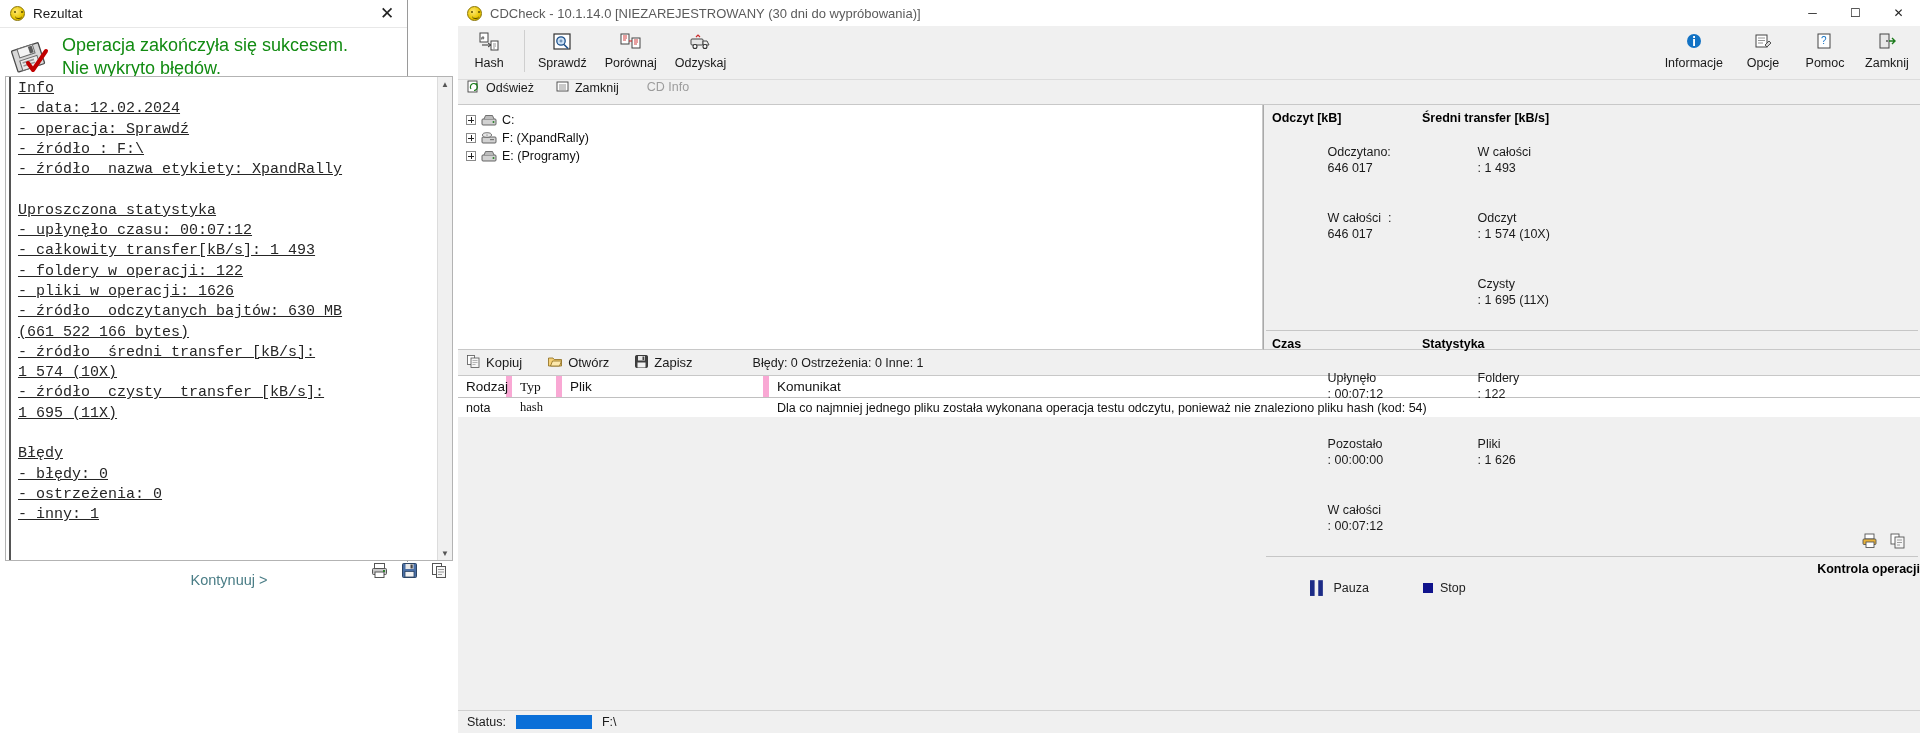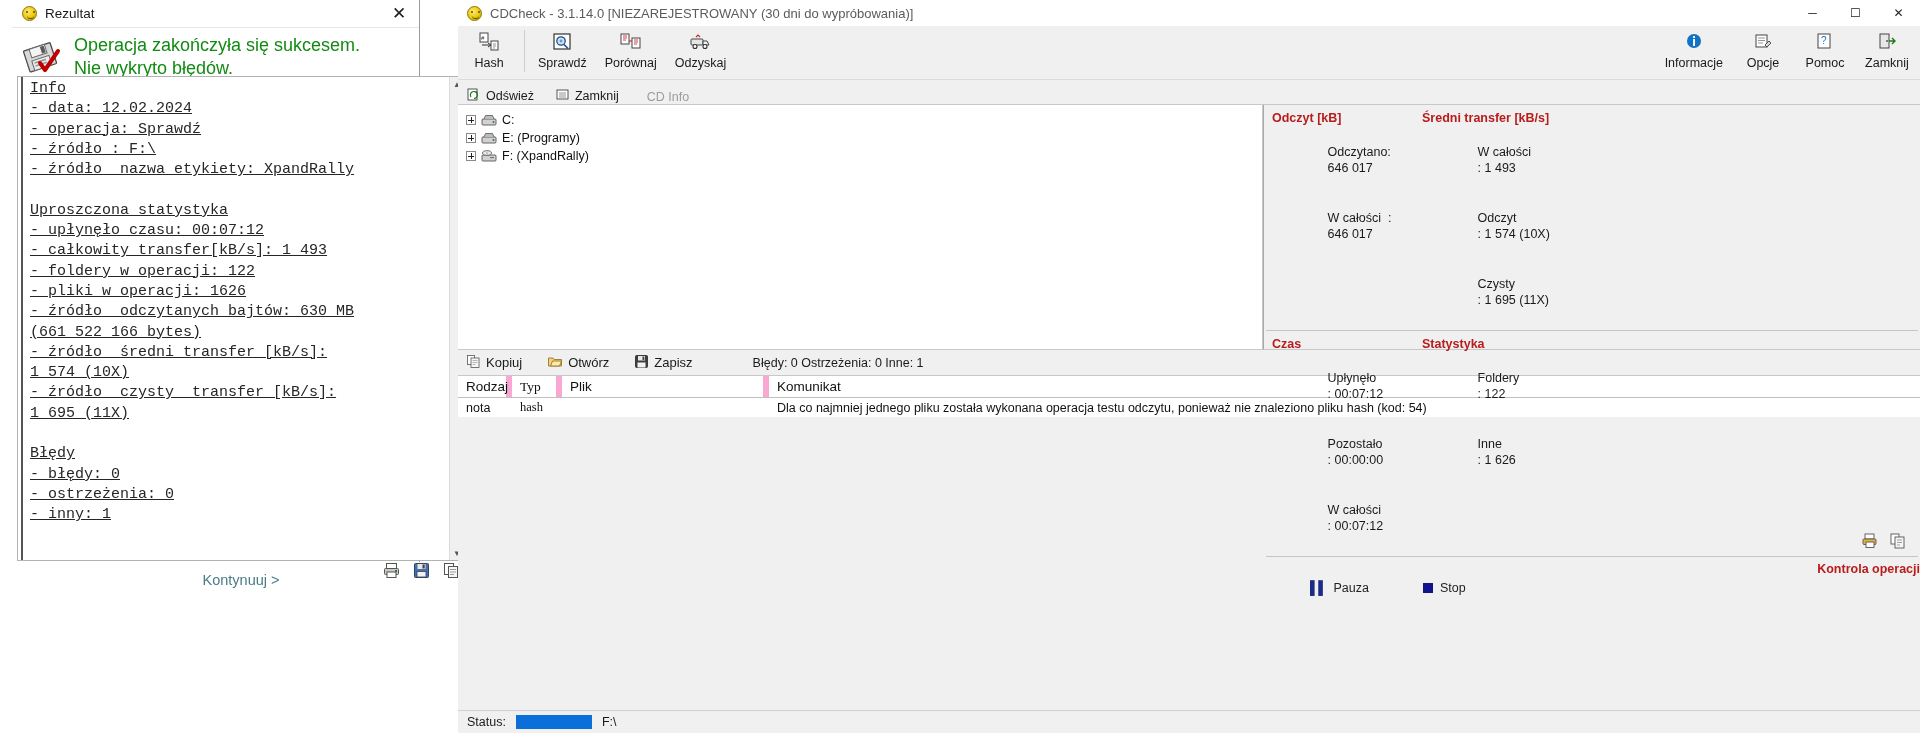--- a/index.html
+++ b/index.html
@@ -8,21 +8,21 @@
     overflow: hidden;
     background: #ffffff;
     font-family: "Liberation Sans", sans-serif;
     font-size: 13px;
     color: #000;
   }
   #root { position: relative; width: 1920px; height: 733px; }
 
   
   #left-window {
-    position: absolute; left: 12px; top: 0;
+    position: absolute; left: 0; top: 0;
     width: 408px; height: 733px;
     background: #ffffff;
     border-right: 1px solid #9a9a9a;
     box-sizing: border-box;
   }
   #left-titlebar {
     position: relative;
     height: 27px;
     background: #ffffff;
     display: flex; align-items: center;
@@ -153,21 +153,21 @@
     display: flex; flex-direction: column; align-items: center; justify-content: flex-start;
     padding: 5px 9px 0 9px; min-width: 44px;
   }
   .rb-icon { height: 22px; display: flex; align-items: center; justify-content: center; }
   .rb-label { font-size: 12.5px; margin-top: 3px; color: #1a1a1a; white-space: nowrap; }
   .rb-sep { width: 1px; height: 42px; background: #cfcfcf; margin: 4px 4px 0 4px; }
   #ribbon-right { position: absolute; right: 2px; top: 0; display: flex; }
 
   #subbar {
     height: 24px; background: #f0f0f0;
-    display: flex; align-items: flex-end;
+    display: flex; align-items: flex-start;
     border-bottom: 1px solid #c8c8c8;
     padding-left: 9px; gap: 22px;
   }
   .sb-item { display: flex; align-items: center; gap: 6px; font-size: 12.5px; color: #1a1a1a; }
   .sb-item.disabled { color: #9c9c9c; }
 
   #mid-area {
     position: relative;
     height: 245px;
     background: #ffffff;
@@ -199,21 +199,21 @@
     background: #f0f0f0;
     border-left: 1px solid #a9a9a9;
     border-bottom: 1px solid #c8c8c8;
     box-sizing: border-box;
     position: relative;
   }
   .stat-block { padding: 6px 0 5px 8px; position: relative; }
   .stat-sep { height: 1px; background: #c6c6c6; margin: 0 2px; }
   .stat-cols { display: flex; }
   .stat-col { min-width: 150px; }
-  .stat-h { font-weight: bold; font-size: 12.5px; color: #b91c1c; margin-bottom: 2px; }
+  .stat-h { font-weight: bold; font-size: 12.5px; color: #000000; margin-bottom: 2px; }
   .stat-line { font-size: 12.5px; color: #1a1a1a; line-height: 16.5px; white-space: pre; }
   #stats-icons { position: absolute; right: 14px; bottom: 4px; display: flex; gap: 12px; }
   #kontrola { padding: 5px 0 4px 8px; text-align: right; }
   #kontrola-buttons { display: flex; gap: 54px; padding-left: 38px; margin-top: 4px; }
   .ctrl-btn { display: flex; align-items: center; gap: 7px; font-size: 12.5px; color: #222; }
   .pause-glyph { color: #1c2b86; font-weight: bold; letter-spacing: -1px; font-size: 13px; }
   .stop-glyph { width: 10px; height: 10px; background: #10138c; display: inline-block; }
 
   #log-toolbar {
     height: 25px; background: #f0f0f0;
@@ -345,21 +345,21 @@
         </span>
       </div>
       <div id="continue-btn">Kontynuuj &gt;</div>
     </div>
   </div>
 
   <div id="right-window">
 
     <div id="right-titlebar">
       <span class="sun-icon"></span>
-      <span id="right-title-text">CDCheck - 3.1.14.0 [NIEZAREJESTROWANY (30 dni do wypróbowania)]</span>
+      <span id="right-title-text">CDCheck - 10.1.14.0 [NIEZAREJESTROWANY (30 dni do wypróbowania)]</span>
       <div class="win-btns">
         <div class="win-btn">─</div>
         <div class="win-btn">☐</div>
         <div class="win-btn close">✕</div>
       </div>
     </div>
 
     <div id="ribbon">
       <div class="rb-group">
 
@@ -498,37 +498,37 @@
               <circle cx="12.5" cy="8" r="1" fill="#2a7f2a"></circle>
             </svg>
           </span>
           <span class="tree-label">C:</span>
         </div>
         <div class="tree-row">
           <span class="tree-plus"></span>
           <span class="drive-icon">
             <svg width="16" height="13" viewBox="0 0 16 13">
               <rect x="1" y="5" width="14" height="6" rx="1" fill="#d2d2d2" stroke="#555" stroke-width="0.9"></rect>
-              <path d="M3 5 L4.5 1.5 H11.5 L13 5" fill="#bcbcbc" stroke="#555" stroke-width="0.8"></path>
-              <circle cx="12.5" cy="8" r="1" fill="#2a7f2a"></circle>
-            </svg>
-          </span>
-          <span class="tree-label">E: (Programy)</span>
+              <ellipse cx="6" cy="3" rx="4.5" ry="2.3" fill="#e9e9e9" stroke="#555" stroke-width="0.8"></ellipse>
+              <ellipse cx="6" cy="3" rx="1" ry="0.6" fill="#8a8a8a"></ellipse>
+              <rect x="9" y="7" width="4" height="1.2" fill="#777"></rect>
+            </svg>
+          </span>
+          <span class="tree-label">F: (XpandRally)</span>
         </div>
         <div class="tree-row">
           <span class="tree-plus"></span>
           <span class="drive-icon">
             <svg width="16" height="13" viewBox="0 0 16 13">
               <rect x="1" y="5" width="14" height="6" rx="1" fill="#d2d2d2" stroke="#555" stroke-width="0.9"></rect>
-              <ellipse cx="6" cy="3" rx="4.5" ry="2.3" fill="#e9e9e9" stroke="#555" stroke-width="0.8"></ellipse>
-              <ellipse cx="6" cy="3" rx="1" ry="0.6" fill="#8a8a8a"></ellipse>
-              <rect x="9" y="7" width="4" height="1.2" fill="#777"></rect>
-            </svg>
-          </span>
-          <span class="tree-label">F: (XpandRally)</span>
+              <path d="M3 5 L4.5 1.5 H11.5 L13 5" fill="#bcbcbc" stroke="#555" stroke-width="0.8"></path>
+              <circle cx="12.5" cy="8" r="1" fill="#2a7f2a"></circle>
+            </svg>
+          </span>
+          <span class="tree-label">E: (Programy)</span>
         </div>
       </div>
 
       <div id="stats-pane">
 
         <div class="stat-block">
           <div class="stat-cols">
             <div class="stat-col">
               <div class="stat-h">Odczyt [kB]</div>
               <div class="stat-line">
@@ -577,21 +577,21 @@
                 <span>: 00:07:12</span>
               </div>
             </div>
             <div class="stat-col">
               <div class="stat-h">Statystyka</div>
               <div class="stat-line">
                 <span style="display:inline-block;width:74px">Foldery</span>
                 <span>: 122</span>
               </div>
               <div class="stat-line">
-                <span style="display:inline-block;width:74px">Inne</span>
+                <span style="display:inline-block;width:74px">Pliki</span>
                 <span>: 1 626</span>
               </div>
             </div>
           </div>
           <div id="stats-icons">
             <span>
               <svg width="16" height="16" viewBox="0 0 16 16">
                 <rect x="3" y="1" width="9" height="5" fill="#fff" stroke="#555" stroke-width="0.9"></rect>
                 <rect x="1" y="6" width="13" height="5.5" rx="1" fill="#e8b23a" stroke="#555" stroke-width="0.9"></rect>
                 <rect x="4" y="9" width="8" height="5.5" fill="#fff" stroke="#555" stroke-width="0.9"></rect>

